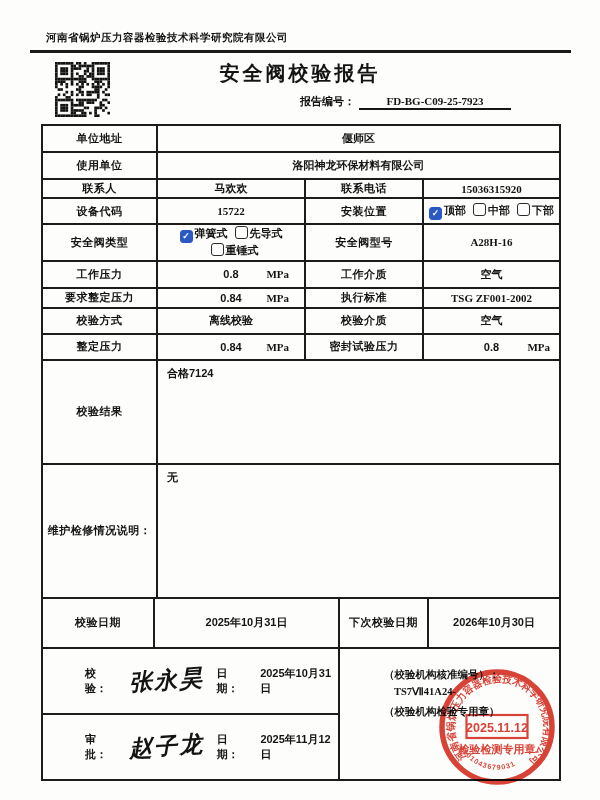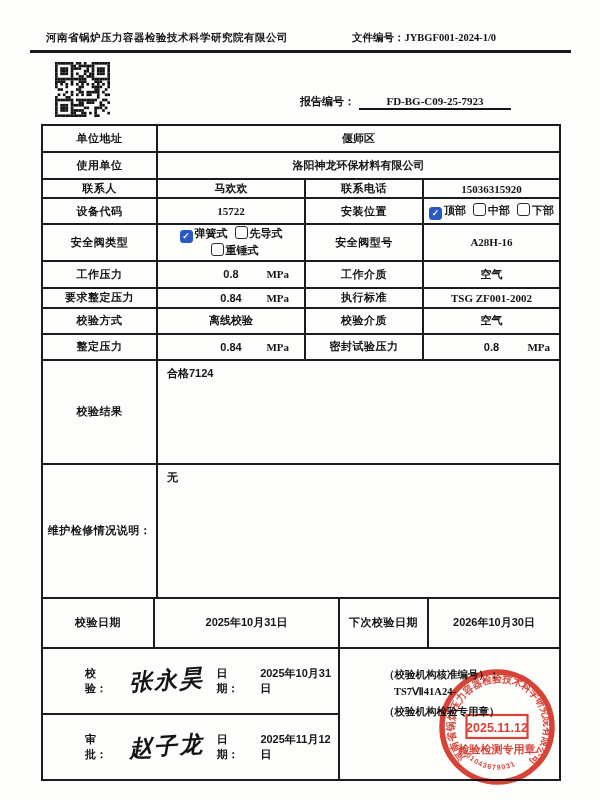--- a/index.html
+++ b/index.html
@@ -47,23 +47,20 @@
   .stamp{position:absolute;left:437px;top:667px;width:120px;height:120px;z-index:6;
          mix-blend-mode:multiply;opacity:.93;}
   .stamp text,.stamp textPath{font-family:"Liberation Sans",sans-serif;font-weight:700;}
 </style>
 </head>
 <body>
 
 <div class="page">
 
   <div class="hdr-company">河南省锅炉压力容器检验技术科学研究院有限公司</div>
-  <div class="hdr-doc">
-    <span>文件编号：</span><span class="mono">JYBGF001-2024-1/0</span>
-  </div>
   <div class="hdr-rule"></div>
 
   <svg class="qr" id="qr-svg" viewBox="0 0 21 21">
       <rect x="0" y="0" width="1.02" height="1.02" fill="#111"></rect>
       <rect x="1" y="0" width="1.02" height="1.02" fill="#111"></rect>
       <rect x="2" y="0" width="1.02" height="1.02" fill="#111"></rect>
       <rect x="3" y="0" width="1.02" height="1.02" fill="#111"></rect>
       <rect x="4" y="0" width="1.02" height="1.02" fill="#111"></rect>
       <rect x="5" y="0" width="1.02" height="1.02" fill="#111"></rect>
       <rect x="6" y="0" width="1.02" height="1.02" fill="#111"></rect>
@@ -292,20 +289,21 @@
       <rect x="20" y="19" width="1.02" height="1.02" fill="#111"></rect>
       <rect x="7" y="20" width="1.02" height="1.02" fill="#111"></rect>
       <rect x="8" y="20" width="1.02" height="1.02" fill="#111"></rect>
       <rect x="9" y="20" width="1.02" height="1.02" fill="#111"></rect>
       <rect x="10" y="20" width="1.02" height="1.02" fill="#111"></rect>
       <rect x="11" y="20" width="1.02" height="1.02" fill="#111"></rect>
       <rect x="15" y="20" width="1.02" height="1.02" fill="#111"></rect>
       <rect x="16" y="20" width="1.02" height="1.02" fill="#111"></rect>
     </svg>
 
+  <div class="title">安全阀校验报告</div>
 
   <div class="report-line">
     <span>报告编号：</span><span class="report-no">FD-BG-C09-25-7923</span>
   </div>
 
   <div class="tbl-wrap">
 
     <table>
       <colgroup>
           <col style="width:115px">

